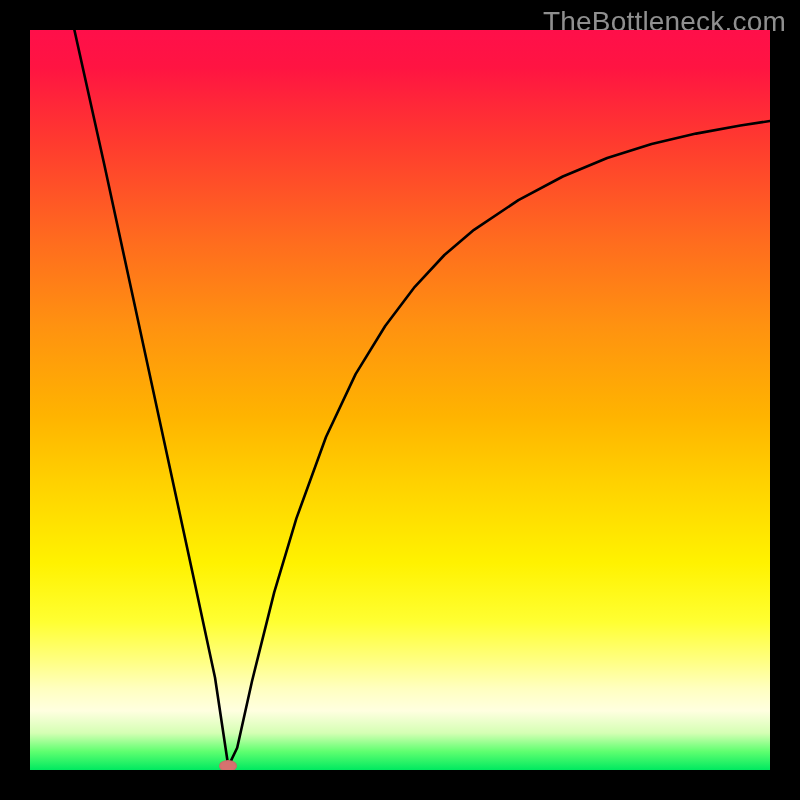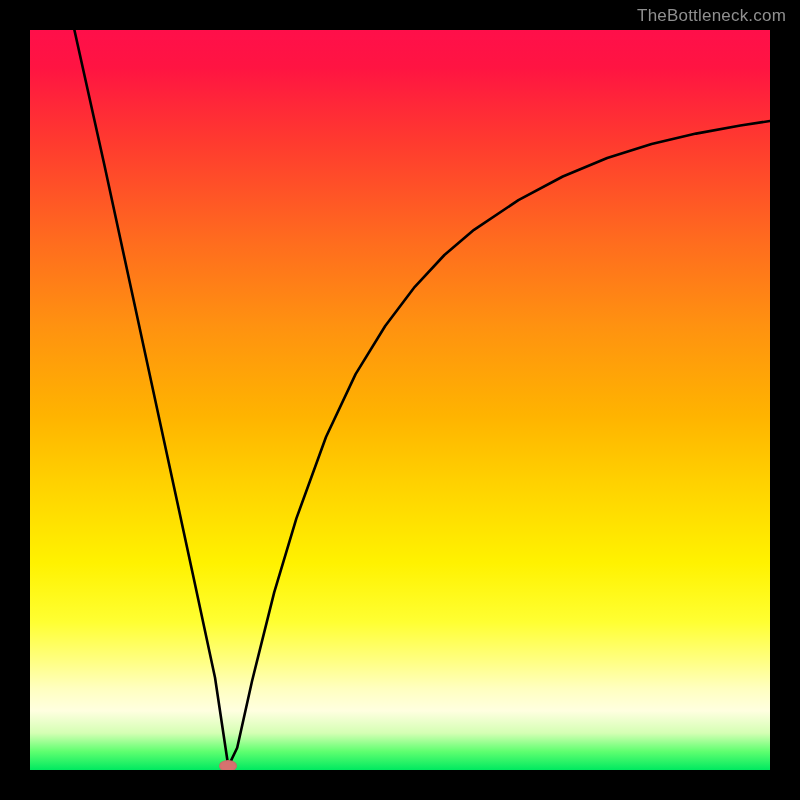--- a/index.html
+++ b/index.html
@@ -56,21 +56,21 @@
     border-radius: 50% / 50%;
     background: #d6726f;
     transform: translate(-50%, -50%);
     box-shadow: inset 0 0 2px rgba(0,0,0,.15);
   }
   .watermark {
     position: absolute;
     top: 6px;
     right: 14px;
     color: #8f8f8f;
-    font-size: 17px;
+    font-size: 28px;
     letter-spacing: 0.2px;
     user-select: none;
   }
 </style>
 </head>
 <body>
 
 <div class="stage">
 
   <div class="watermark">TheBottleneck.com</div>

